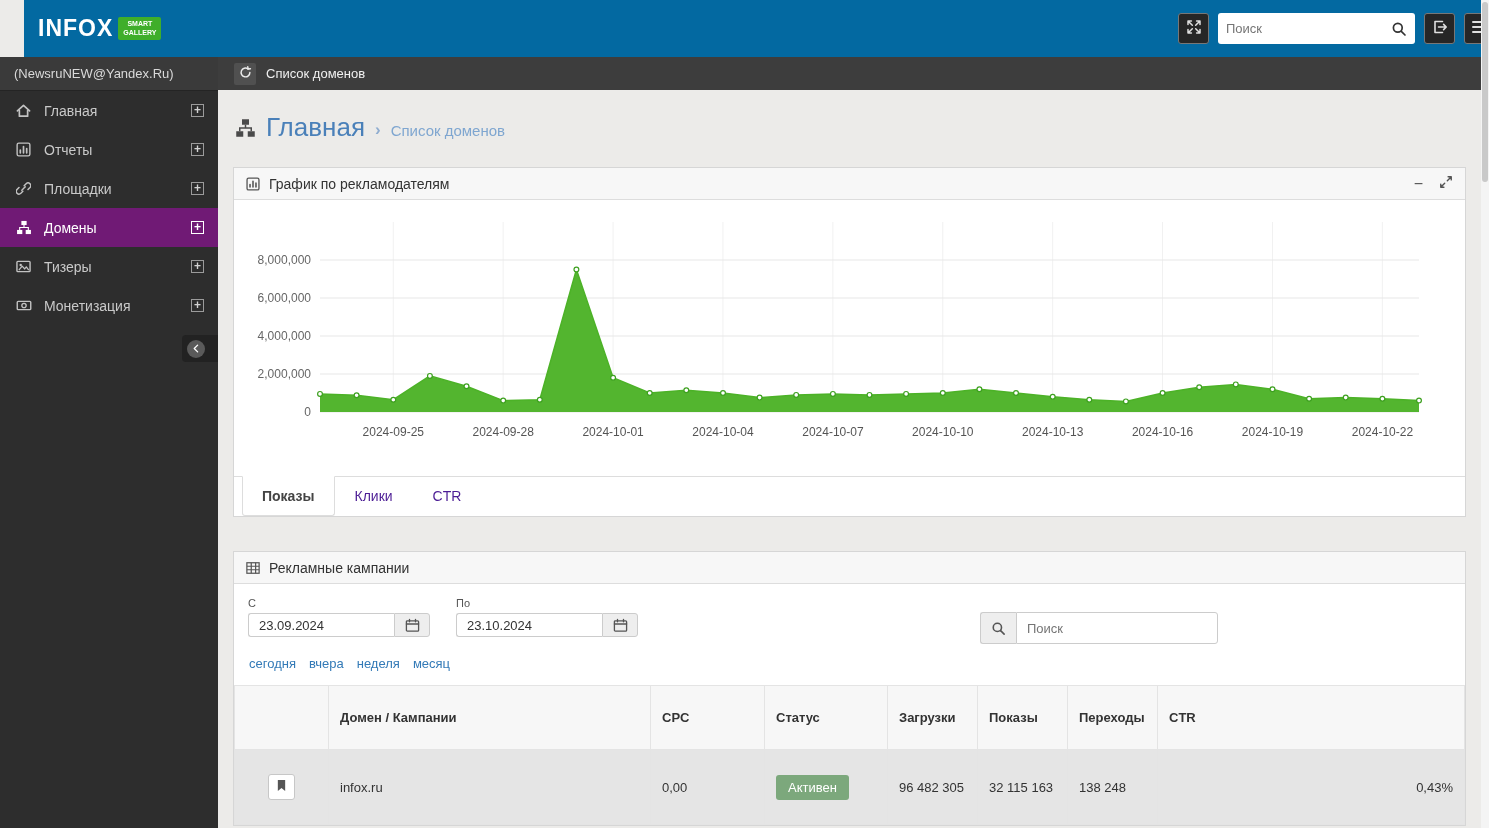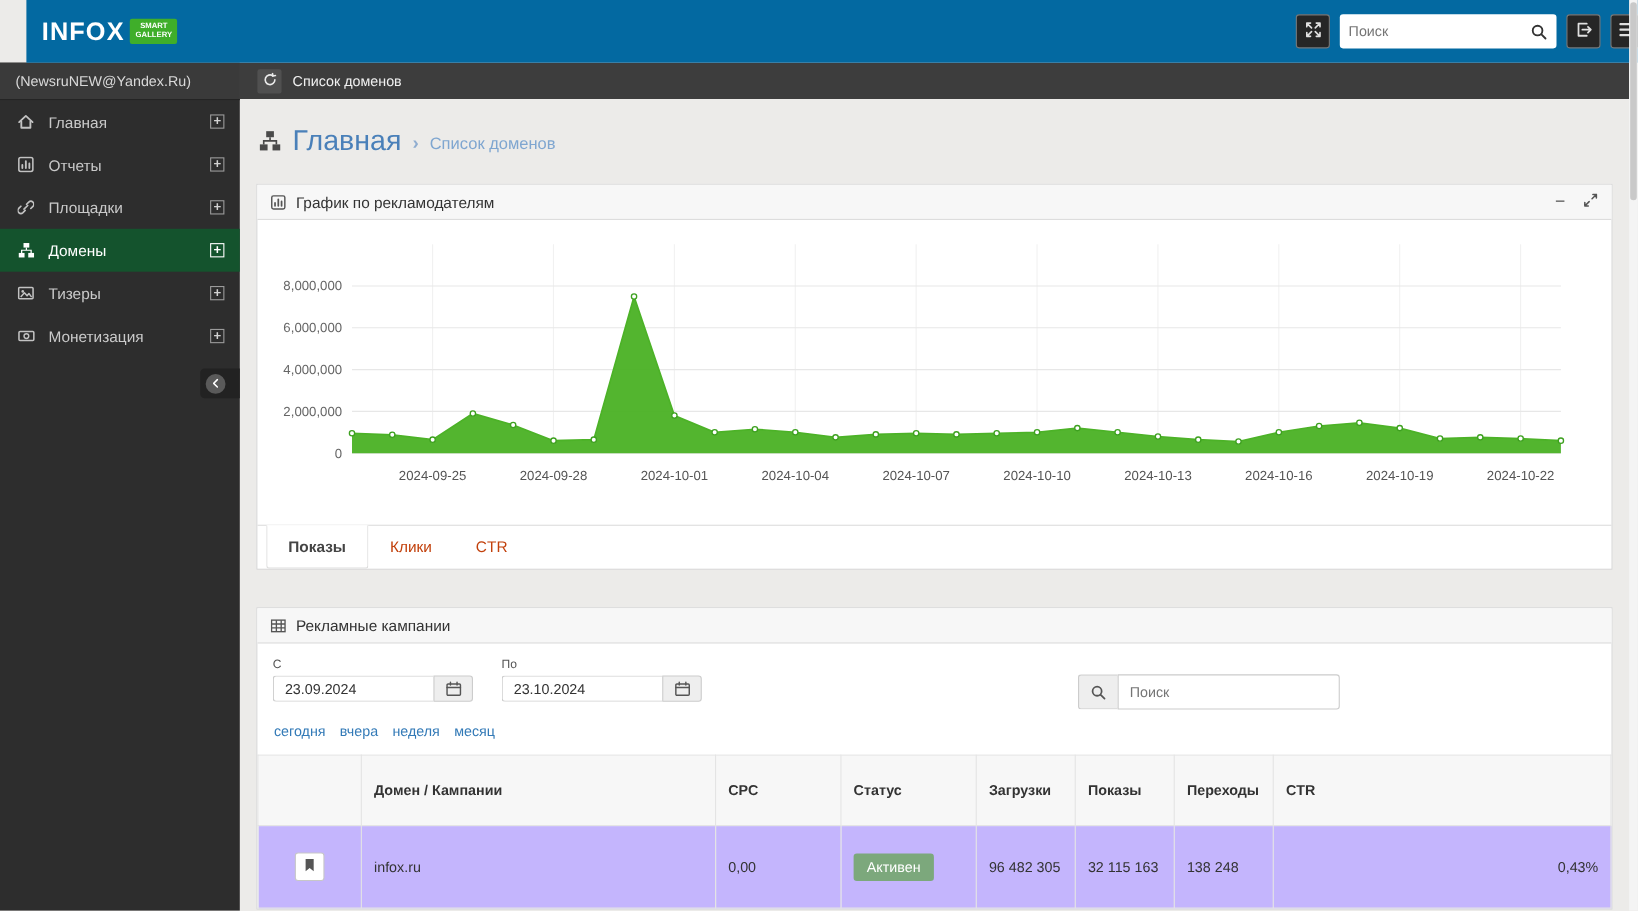--- a/index.html
+++ b/index.html
@@ -43,21 +43,21 @@
   }
   .nav-item {
     height: 39px; display: flex; align-items: center; color: #c9c9c9;
     font-size: 14px; padding: 0 14px 0 16px; cursor: pointer;
   }
   .nav-item .nicon { width: 28px; display: flex; color: #c2c2c2; }
   .nav-item .plus {
     margin-left: auto; width: 13px; height: 13px; border: 1px solid #9b9b9b;
     color: #d2d2d2; font-size: 12px; line-height: 11px; text-align: center; font-weight: bold;
   }
-  .nav-item.active { color: #ffffff; background: #14532d; }
+  .nav-item.active { color: #ffffff; background: #701a75; }
   .nav-item.active .nicon { color: #fff; }
   .nav-item.active .plus { border-color: #fff; color: #fff; }
   .collapse-tab {
     position: absolute; top: 278px; right: 0; width: 36px; height: 27px;
     background: #222; border-radius: 4px 0 0 4px; display: flex; align-items: center;
     padding-left: 5px; cursor: pointer;
   }
   .collapse-circle {
     width: 18px; height: 18px; border-radius: 50%; background: #5a5a5a;
     display: flex; align-items: center; justify-content: center;
@@ -90,21 +90,21 @@
   }
   .panel-header .picon { color: #555; display: flex; }
   .panel-tools { margin-left: auto; display: flex; gap: 16px; color: #555; align-items: center; }
   .ptool { cursor: pointer; background: none; border: 0; color: #555; font-size: 16px; line-height: 1; display: flex; align-items: center; }
 
   .chart-wrap { padding-top: 6px; }
   svg { font-family: "Liberation Sans", sans-serif; }
 
   .tabs { display: flex; border-top: 1px solid #ddd; margin-top: 8px; }
   .tab {
-    padding: 11px 19px; font-size: 14px; color: #c2410c; cursor: pointer; margin-top: -1px;
+    padding: 11px 19px; font-size: 14px; color: #4c1d95; cursor: pointer; margin-top: -1px;
     border: 1px solid transparent;
   }
   .tab.active {
     border: 1px solid #ddd; border-top-color: #fff; border-radius: 0 0 3px 3px;
     font-weight: bold; color: #444; margin-left: 8px; background: #fff;
   }
 
   .panel-body { padding: 13px 14px 0 14px; }
   .filters { display: flex; align-items: flex-start; }
   .fgroup { margin-right: 26px; }
@@ -126,21 +126,21 @@
   .sgroup input {
     flex: 1; min-width: 0; border: 1px solid #ccc; outline: 0; padding: 0 10px;
     font-size: 13px; color: #333; border-radius: 0 3px 3px 0; font-family: inherit;
   }
   .quick-links { display: flex; gap: 13px; margin: 12px 0 14px 1px; font-size: 13px; }
   .quick-links span { color: #337ab7; cursor: pointer; }
 
   .ctable { width: 100%; border-collapse: collapse; font-size: 13px; color: #333; }
   .ctable th, .ctable td { border: 1px solid #e4e4e4; padding: 24px 11px; text-align: left; vertical-align: middle; }
   .ctable th { background: #f7f7f7; font-weight: bold; height: 32px; }
-  .ctable td { height: 41px; background: #c4b5fd; }
+  .ctable td { height: 41px; background: #e5e5e5; }
   .ctable .c-first { width: 94px; text-align: center; }
   .ctable .c-domain { width: 322px; }
   .ctable .c-cpc { width: 114px; }
   .ctable .c-status { width: 123px; margin-left: 11px; }
   .ctable .c-num { width: 90px; }
   .ctable td.c-ctr { text-align: right; }
   .bookmark-btn {
     width: 27px; height: 26px; border: 1px solid #c7c7c7; border-radius: 3px; background: #fff;
     display: inline-flex; align-items: center; justify-content: center; cursor: pointer;
   }

